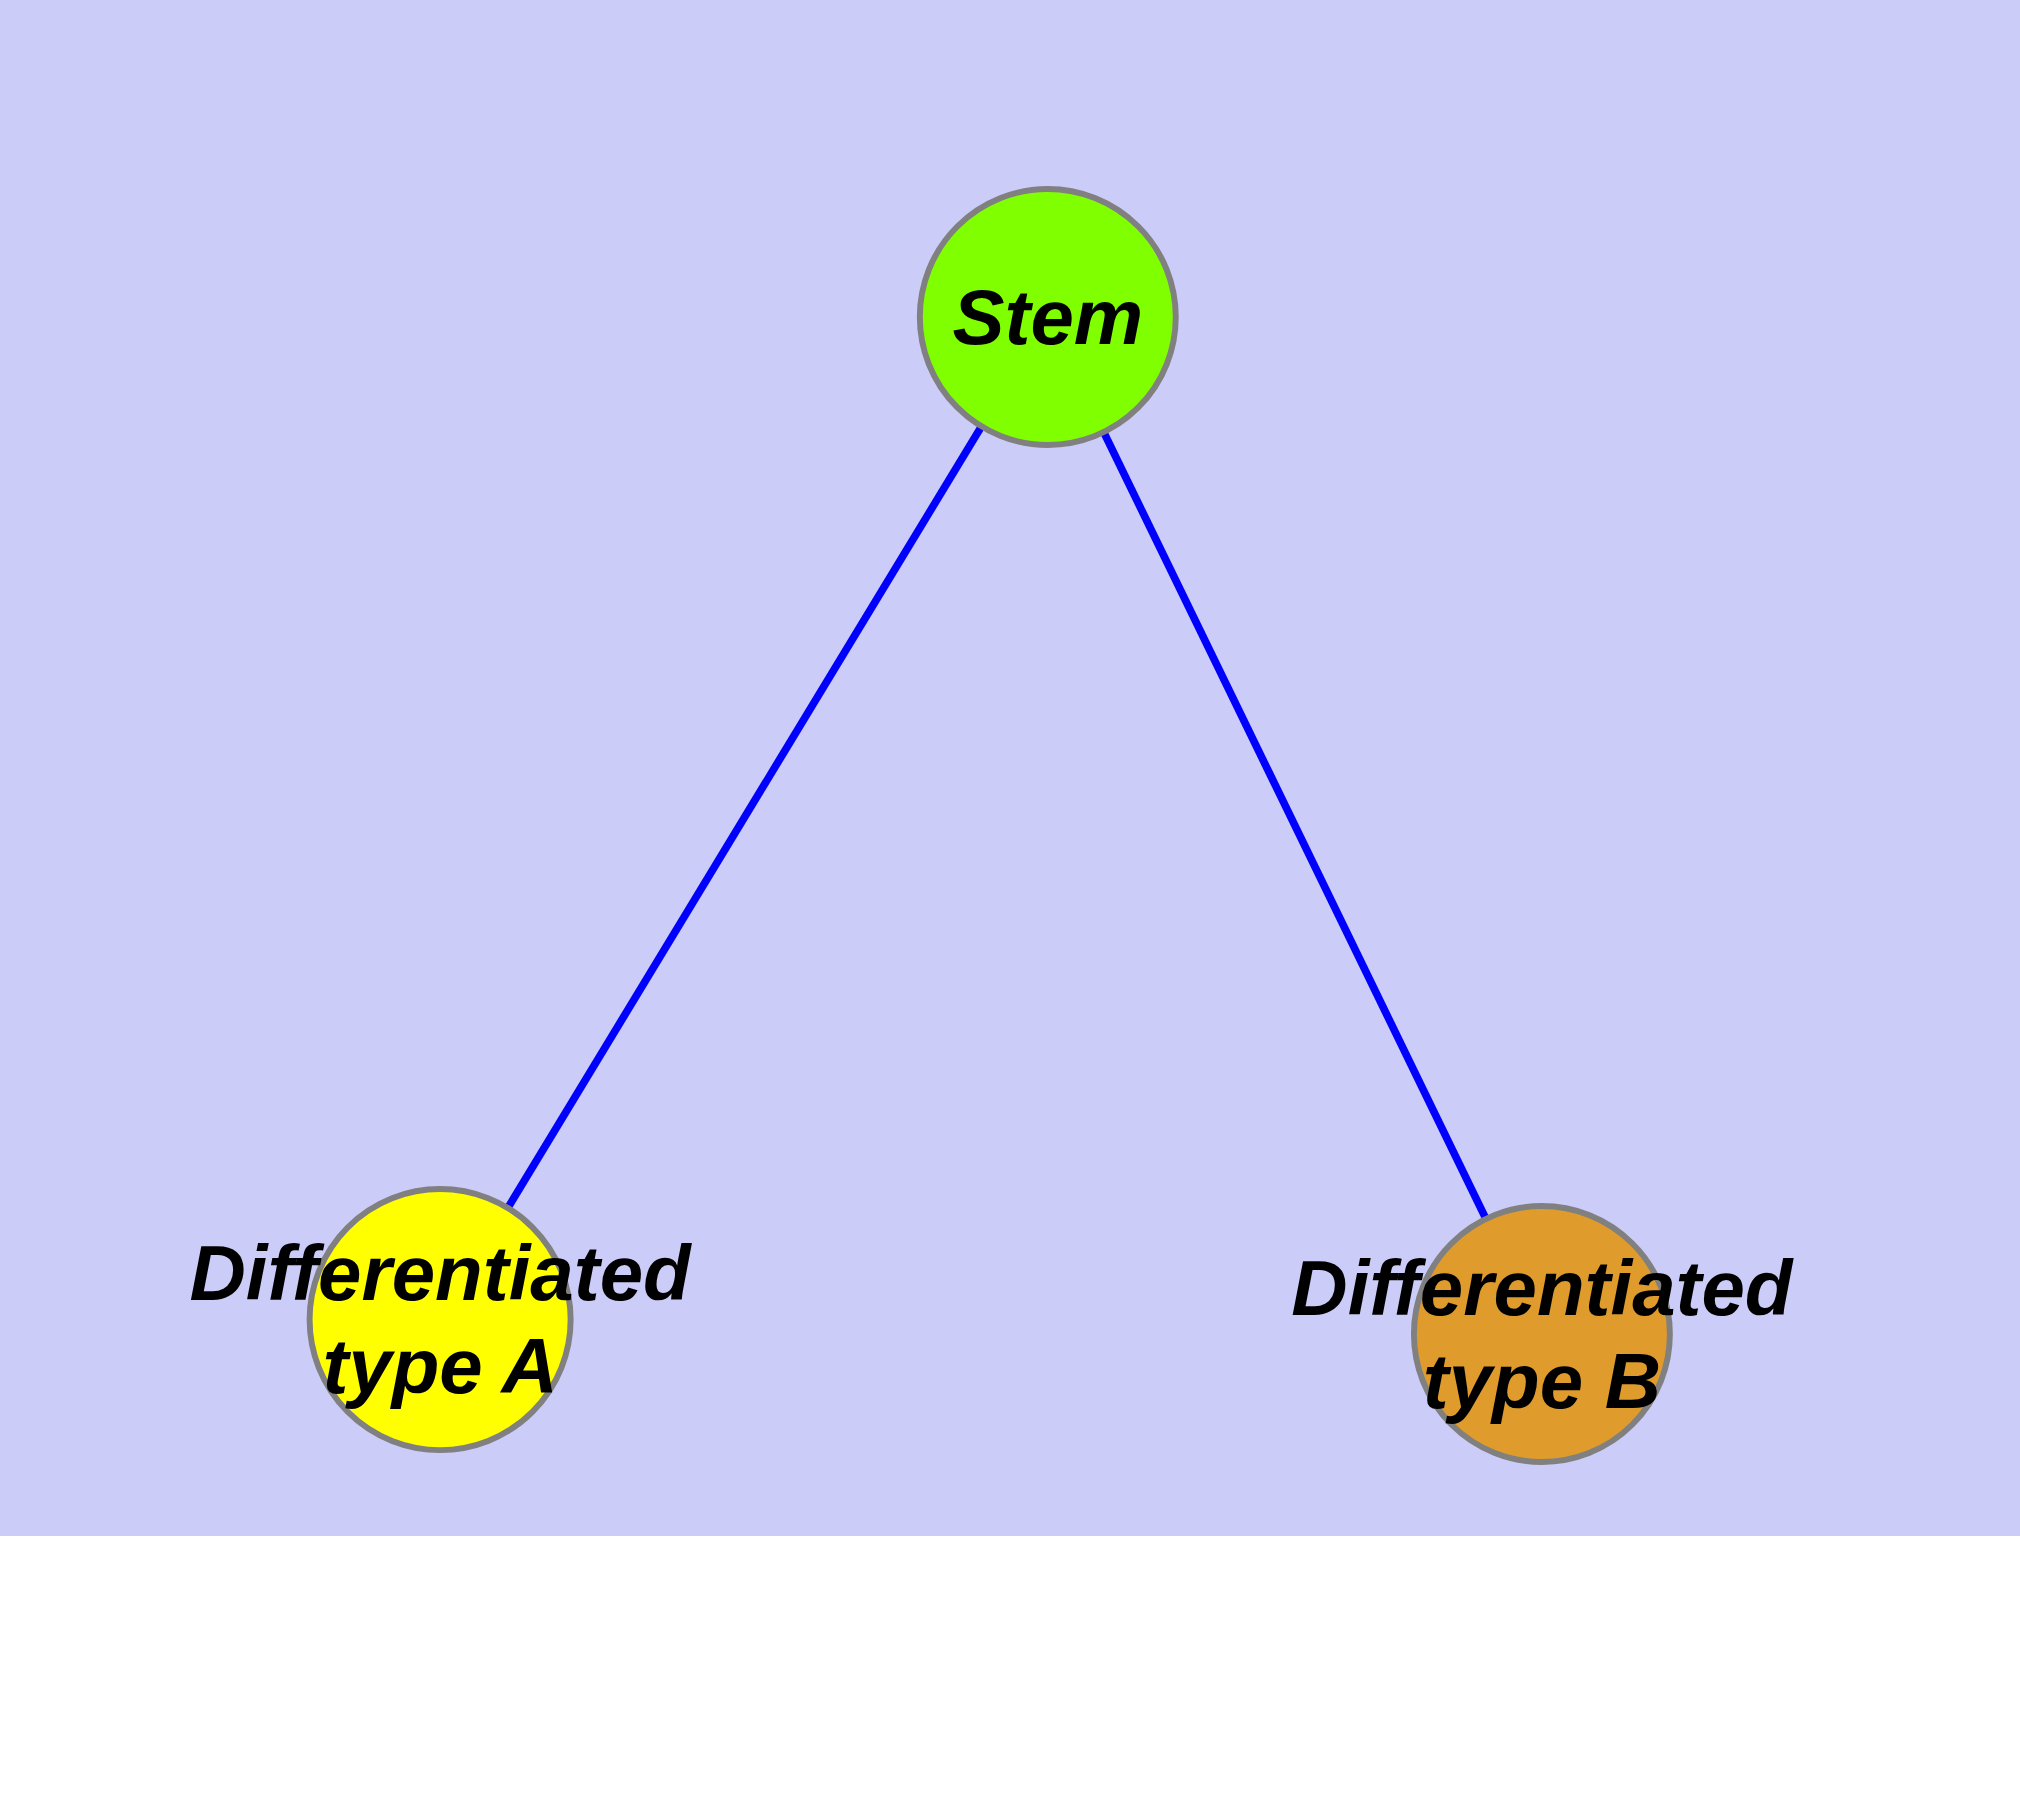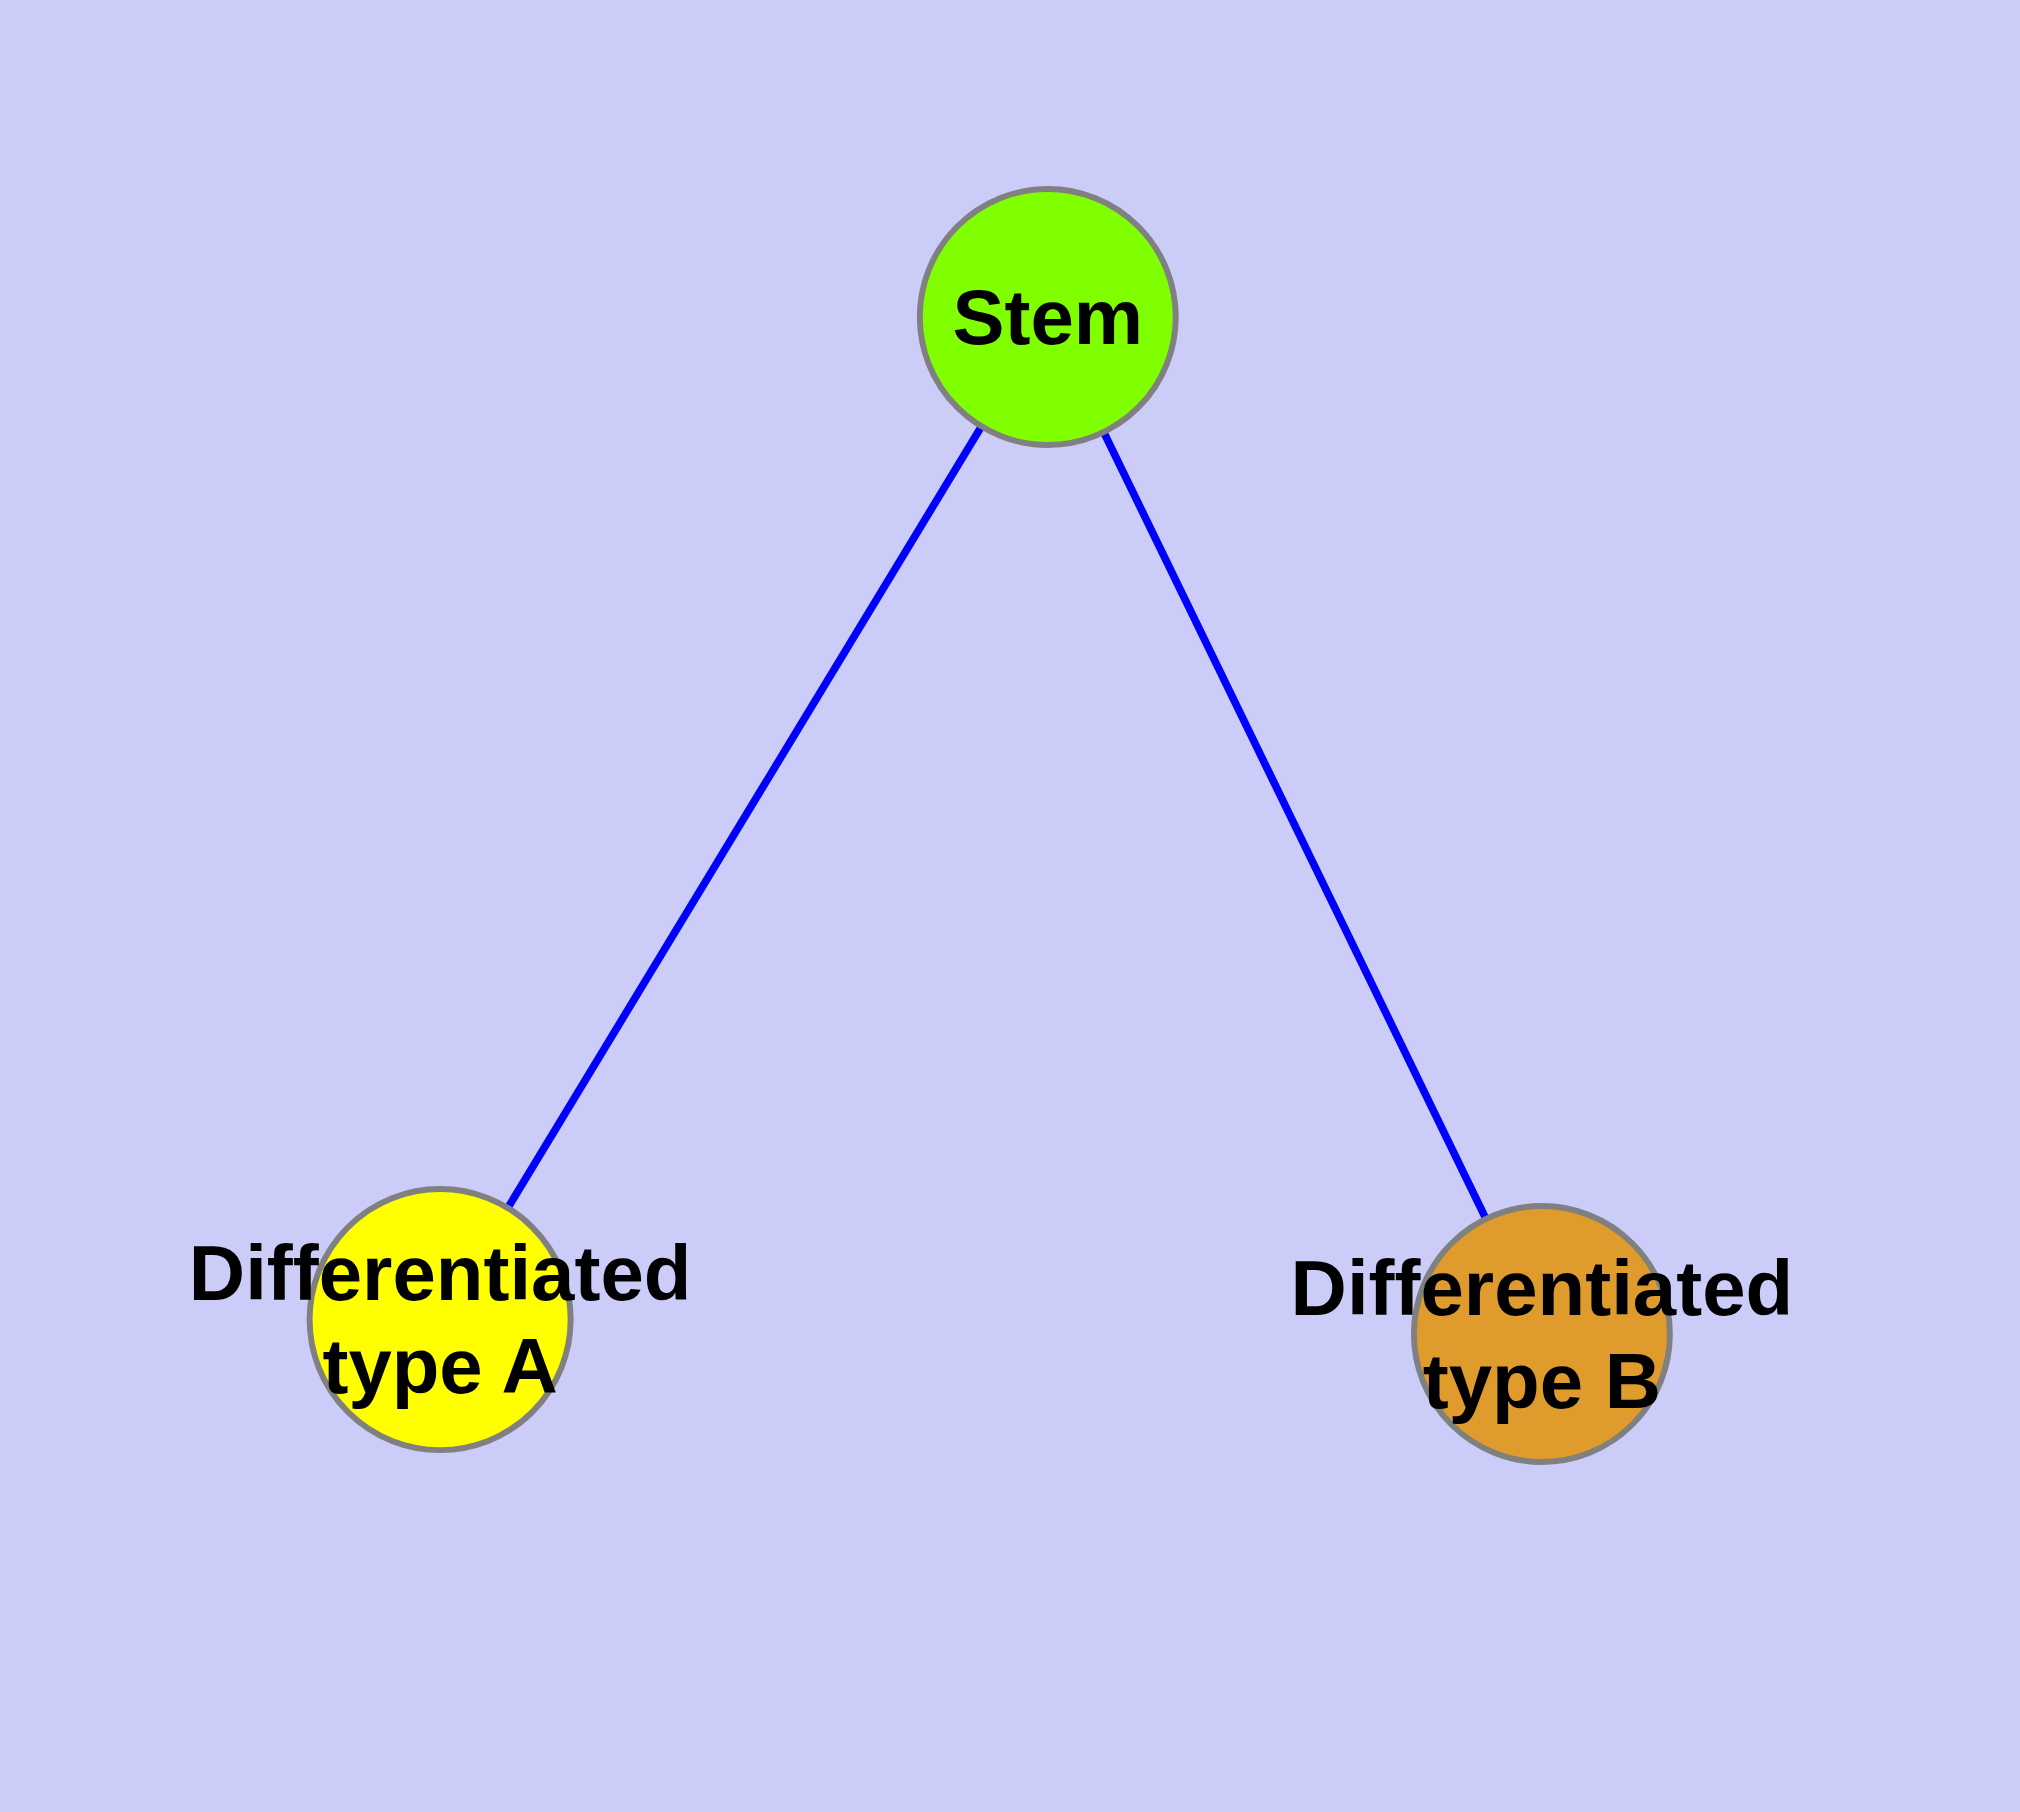--- a/index.html
+++ b/index.html
@@ -4,23 +4,24 @@
 <title>Cell Differentiation Graph</title>
 <style>
   html, body {
     margin: 0;
     padding: 0;
     background: #ffffff;
   }
   #canvas {
     position: relative;
     width: 2021px;
-    height: 1812px;
+    height: 1536px;
     overflow: hidden;
     font-family: "Liberation Sans", sans-serif;
+    font-style: italic;
   }
   #graph-svg {
     position: absolute;
     top: 0;
     left: 0;
     width: 2021px;
     height: 1812px;
     display: block;
   }
   .node-label {

